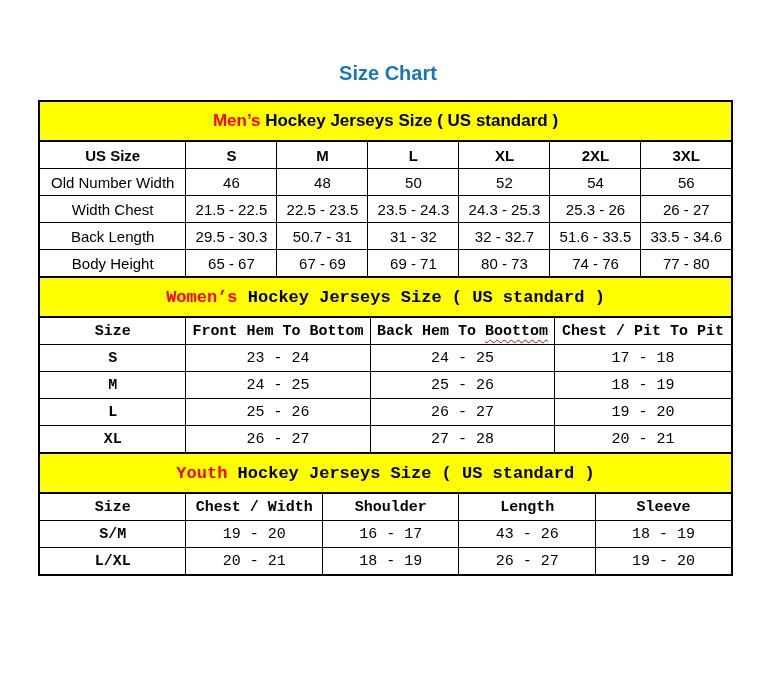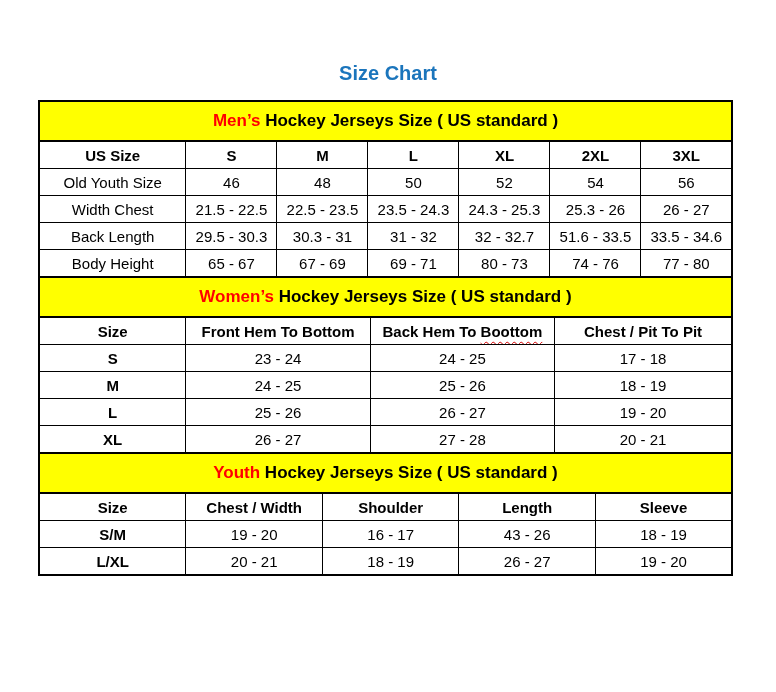--- a/index.html
+++ b/index.html
@@ -20,21 +20,21 @@
     letter-spacing: 0px;
   }
   .tables { margin: 0 43px 0 38px; }
   table {
     width: 100%;
     border-collapse: collapse;
     table-layout: fixed;
     border: 2px solid #000;
     padding-left: 40px;
   }
-  table + table { margin-top: -2px; }
+  table + table { margin-top: -2px; font-family: Liberation Mono, monospace; }
   td, th {
     border: 1px solid #000;
     text-align: center;
     vertical-align: middle;
     padding: 0 2px;
     overflow: hidden;
     white-space: nowrap;
   }
   tr.band td {
     border: 2px solid #000;
@@ -87,41 +87,41 @@
           <tr class="head">
             <th>US Size</th>
             <th>S</th>
             <th>M</th>
             <th>L</th>
             <th>XL</th>
             <th>2XL</th>
             <th>3XL</th>
           </tr>
           <tr class="data">
-            <td class="">Old Youth Size</td>
+            <td class="">Old Number Width</td>
             <td>46</td>
             <td>48</td>
             <td>50</td>
             <td>52</td>
             <td>54</td>
             <td>56</td>
           </tr>
           <tr class="data">
             <td class="">Width Chest</td>
             <td>21.5 - 22.5</td>
             <td>22.5 - 23.5</td>
             <td>23.5 - 24.3</td>
             <td>24.3 - 25.3</td>
             <td>25.3 - 26</td>
             <td>26 - 27</td>
           </tr>
           <tr class="data">
             <td class="">Back Length</td>
             <td>29.5 - 30.3</td>
-            <td>30.3 - 31</td>
+            <td>50.7 - 31</td>
             <td>31 - 32</td>
             <td>32 - 32.7</td>
             <td>51.6 - 33.5</td>
             <td>33.5 - 34.6</td>
           </tr>
           <tr class="data">
             <td class="">Body Height</td>
             <td>65 - 67</td>
             <td>67 - 69</td>
             <td>69 - 71</td>

